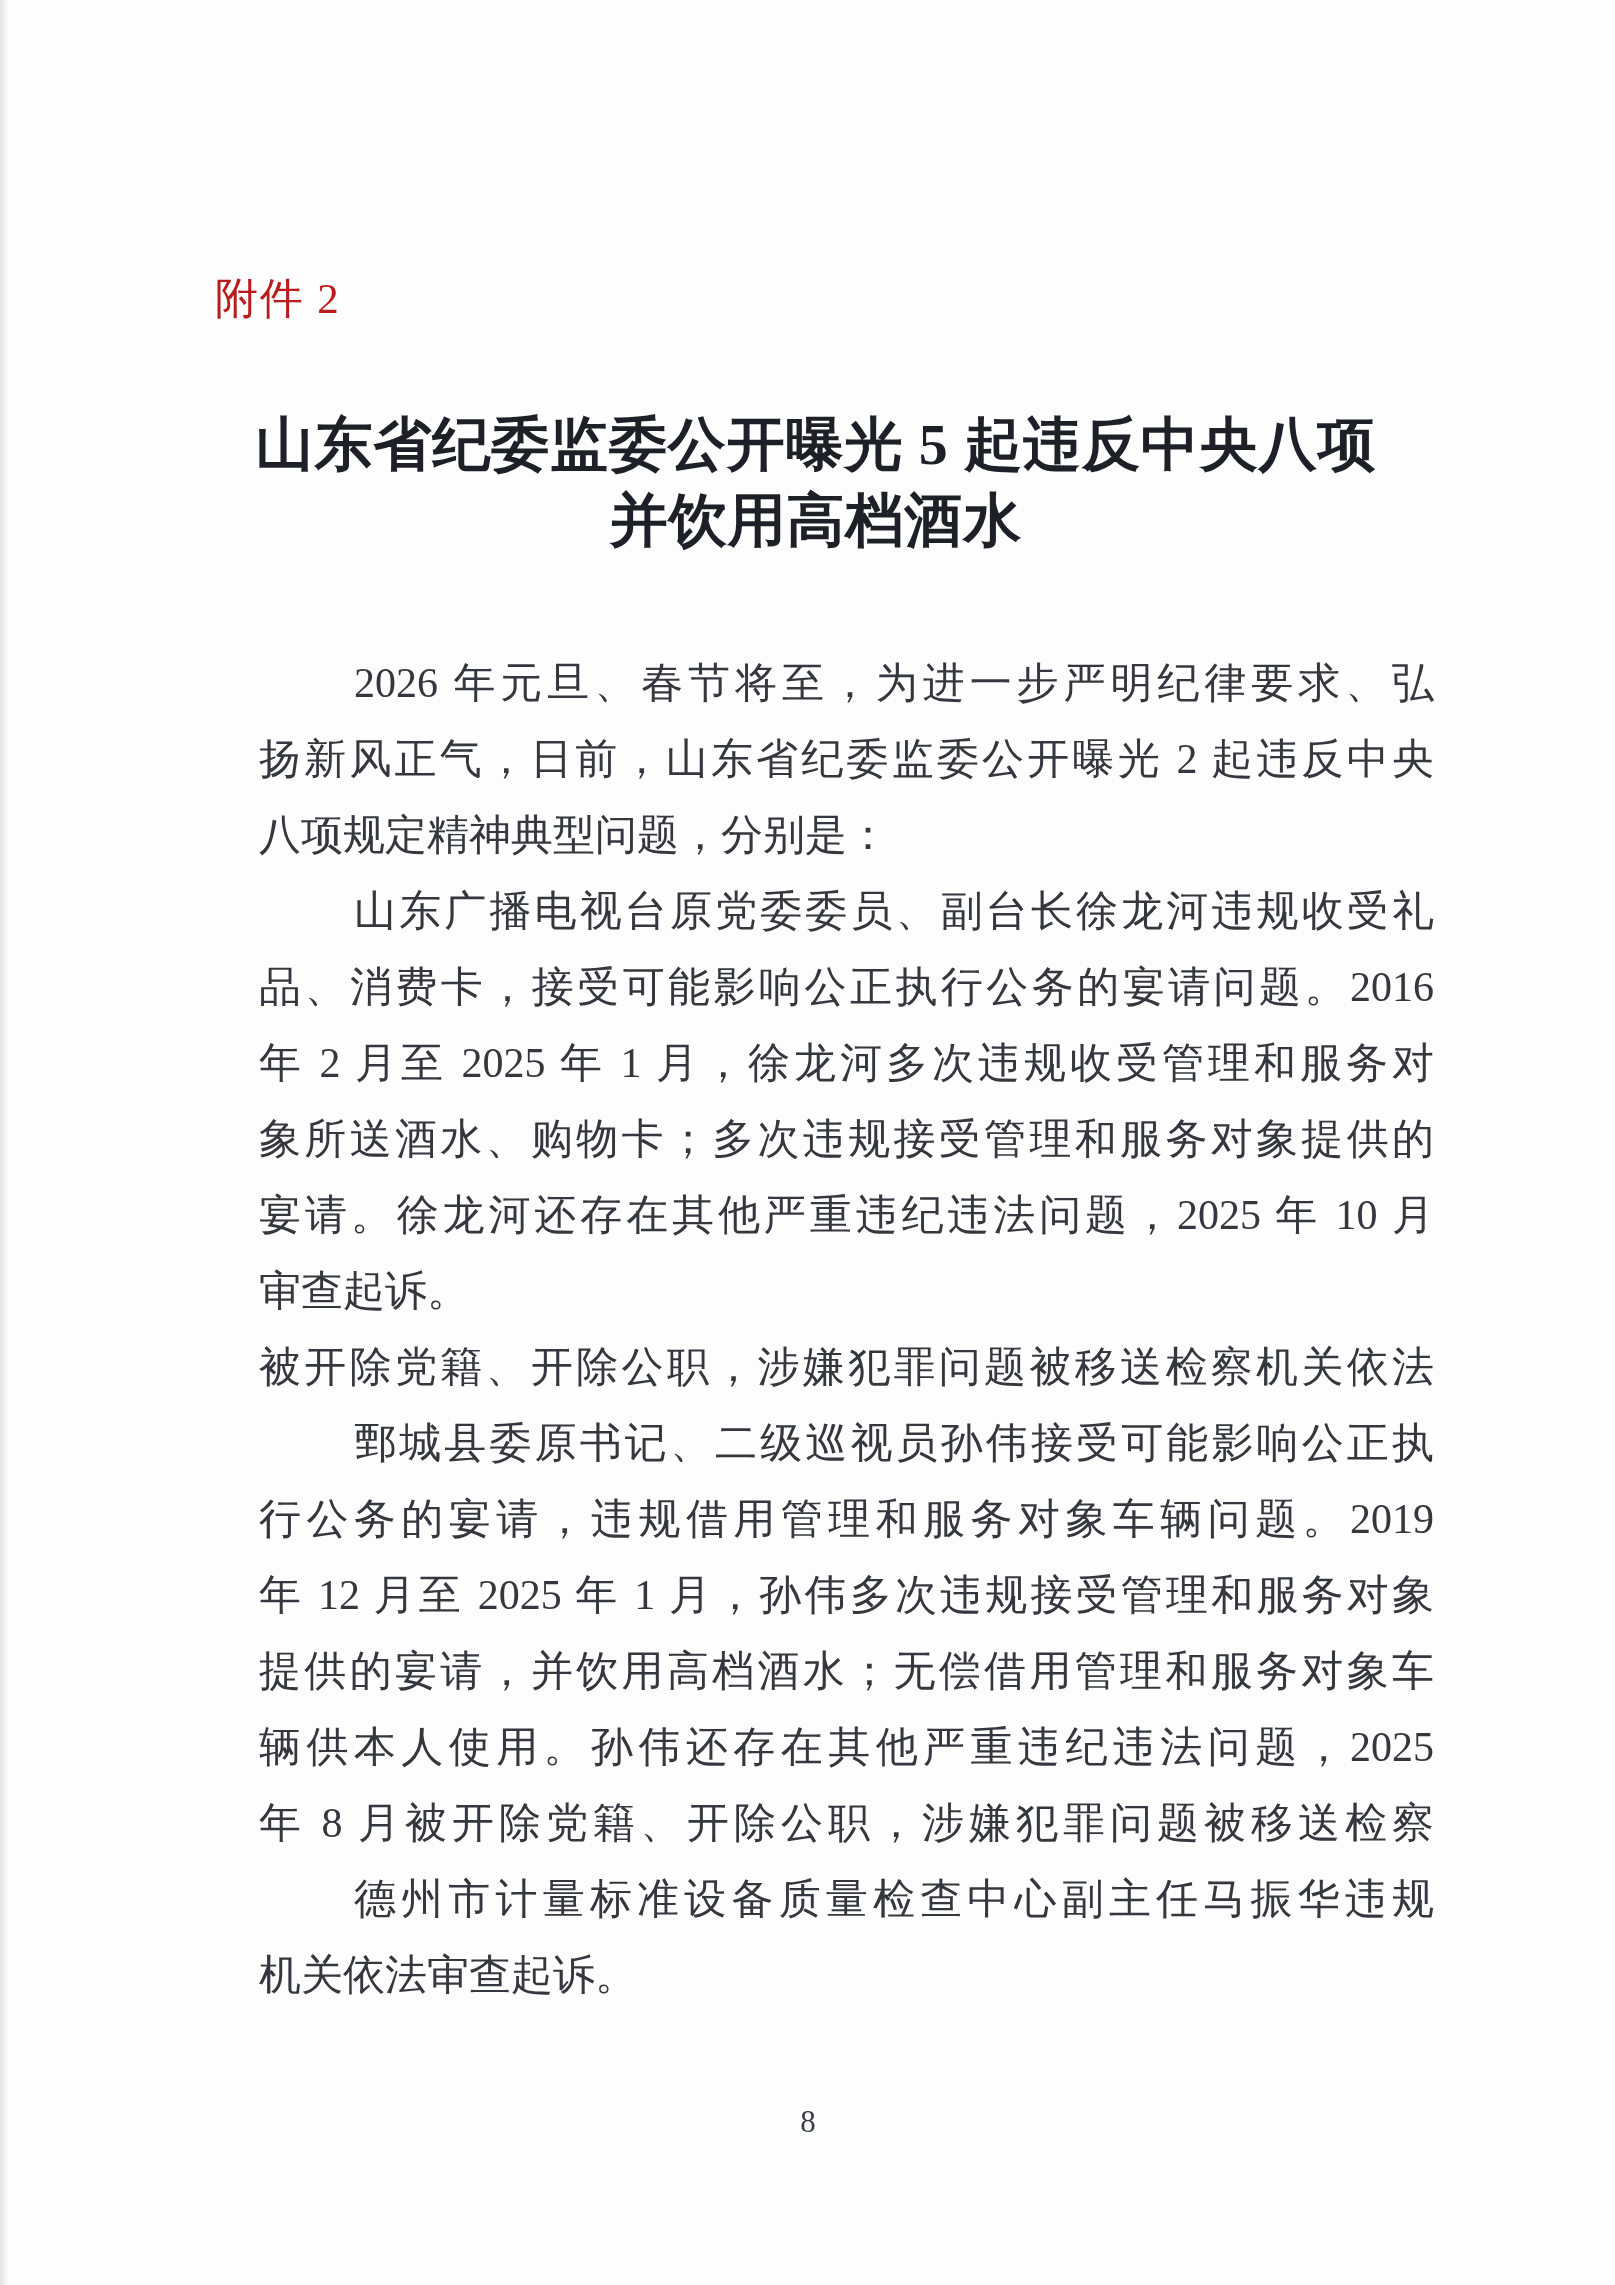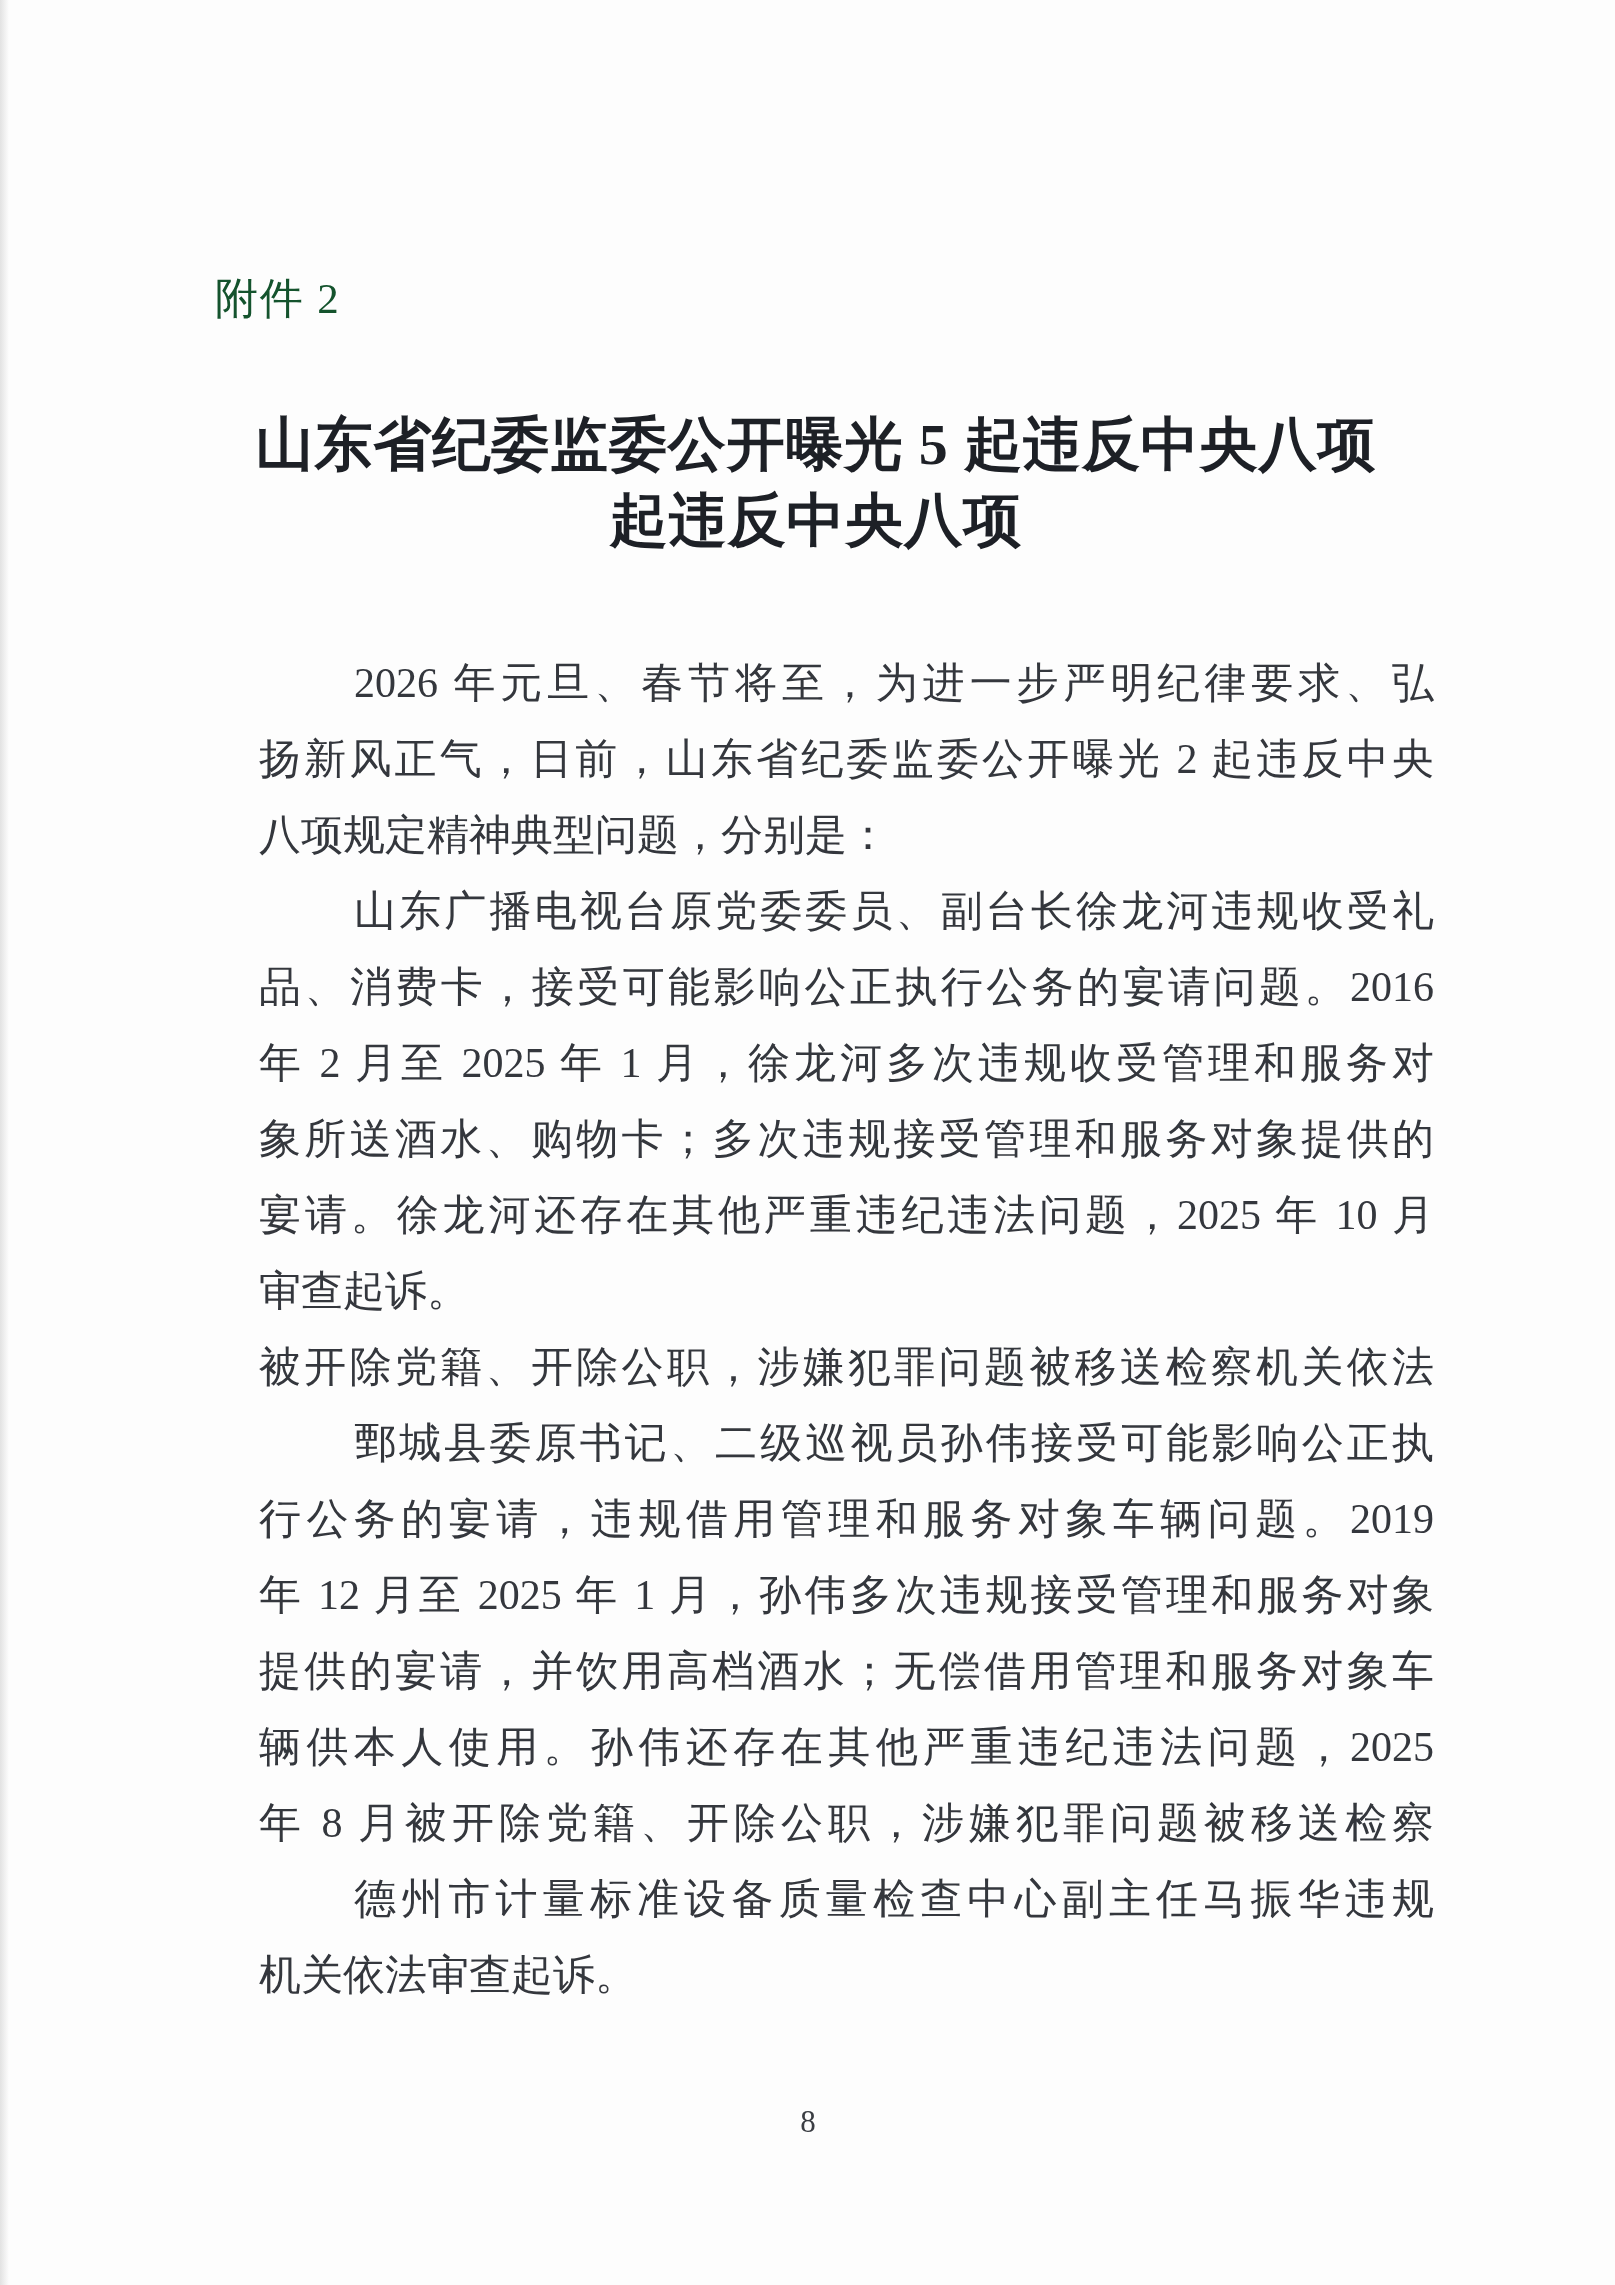--- a/index.html
+++ b/index.html
@@ -16,21 +16,21 @@
   }
   .scan-edge {
     position: absolute; left: 0; top: 0;
     width: 9px; height: 100%;
     background: linear-gradient(to right, #e2e2e2, #fdfdfd);
   }
   .attachment-label {
     position: absolute;
     left: 215px; top: 270px;
     font-size: 43px;
-    color: #14532d;
+    color: #b91c1c;
     letter-spacing: 1.8px;
   }
   .doc-title {
     position: absolute;
     left: 16px; right: 0; top: 407px;
     text-align: center;
     font-size: 58px;
     font-weight: bold;
     line-height: 76px;
     color: #1d2026;
@@ -64,21 +64,21 @@
 </head>
 <body>
 
 <div class="page">
   <div class="scan-edge"></div>
 
   <div class="attachment-label">附件 2</div>
 
   <div class="doc-title">
     <div>山东省纪委监委公开曝光 5 起违反中央八项</div>
-    <div>起违反中央八项</div>
+    <div>并饮用高档酒水</div>
   </div>
 
   <div class="body-block">
     <div class="line indent">2026 年元旦、春节将至，为进一步严明纪律要求、弘</div>
     <div class="line">扬新风正气，日前，山东省纪委监委公开曝光 2 起违反中央</div>
     <div class="line para-end">八项规定精神典型问题，分别是：</div>
     <div class="line indent">山东广播电视台原党委委员、副台长徐龙河违规收受礼</div>
     <div class="line">品、消费卡，接受可能影响公正执行公务的宴请问题。2016</div>
     <div class="line">年 2 月至 2025 年 1 月，徐龙河多次违规收受管理和服务对</div>
     <div class="line">象所送酒水、购物卡；多次违规接受管理和服务对象提供的</div>

